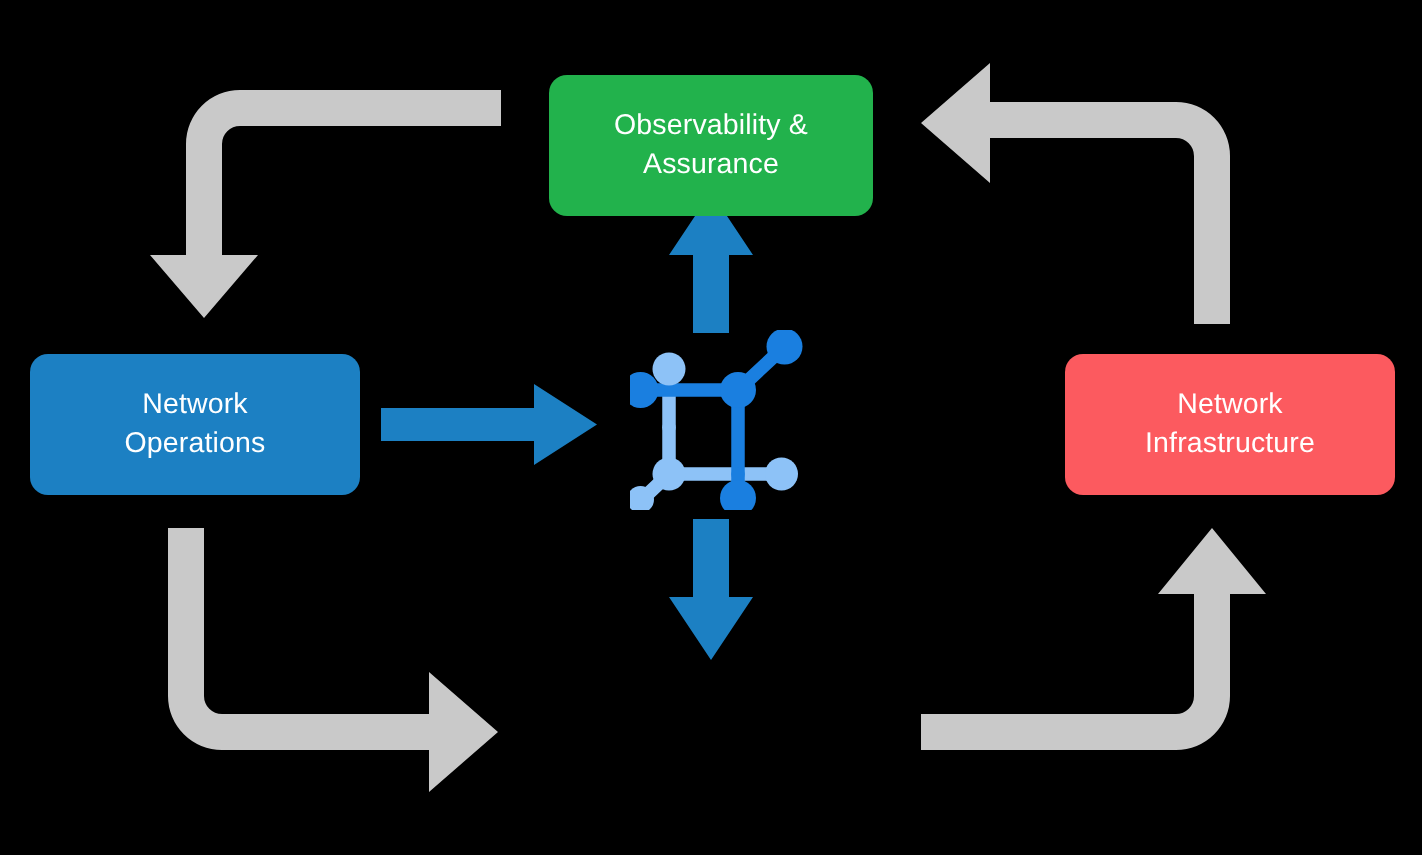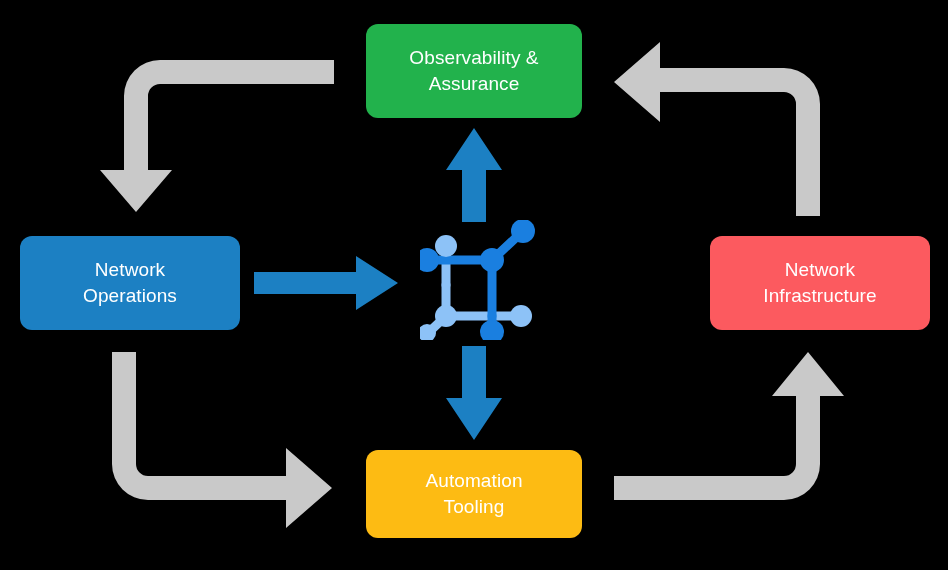--- a/index.html
+++ b/index.html
@@ -171,33 +171,29 @@
     </g>
 
     <g fill="#1a7fe0">
       <circle cx="7" cy="40" r="12"></circle>
       <circle cx="72" cy="40" r="12"></circle>
       <circle cx="103" cy="11" r="12"></circle>
       <circle cx="72" cy="112" r="12"></circle>
     </g>
   </svg>
 
-  <div class="node-box" id="box-observability" style="background:#22b24c;">
+  <div class="node-box" id="box-observability" style="background:#22b24c;margin-top:26px;">
     <span class="node-label">Observability &amp;
 Assurance</span>
   </div>
 
   <div class="node-box" id="box-operations" style="background:#1c80c3;">
     <span class="node-label">Network
 Operations</span>
   </div>
 
   <div class="node-box" id="box-infrastructure" style="background:#fc5a5f;">
     <span class="node-label">Network
 Infrastructure</span>
   </div>
 
-  <div class="node-box" id="box-automation" style="background:#fdbb13;">
-    <span class="node-label">Automation
-Tooling</span>
-  </div>
 
 </div>
 
 </body></html>

